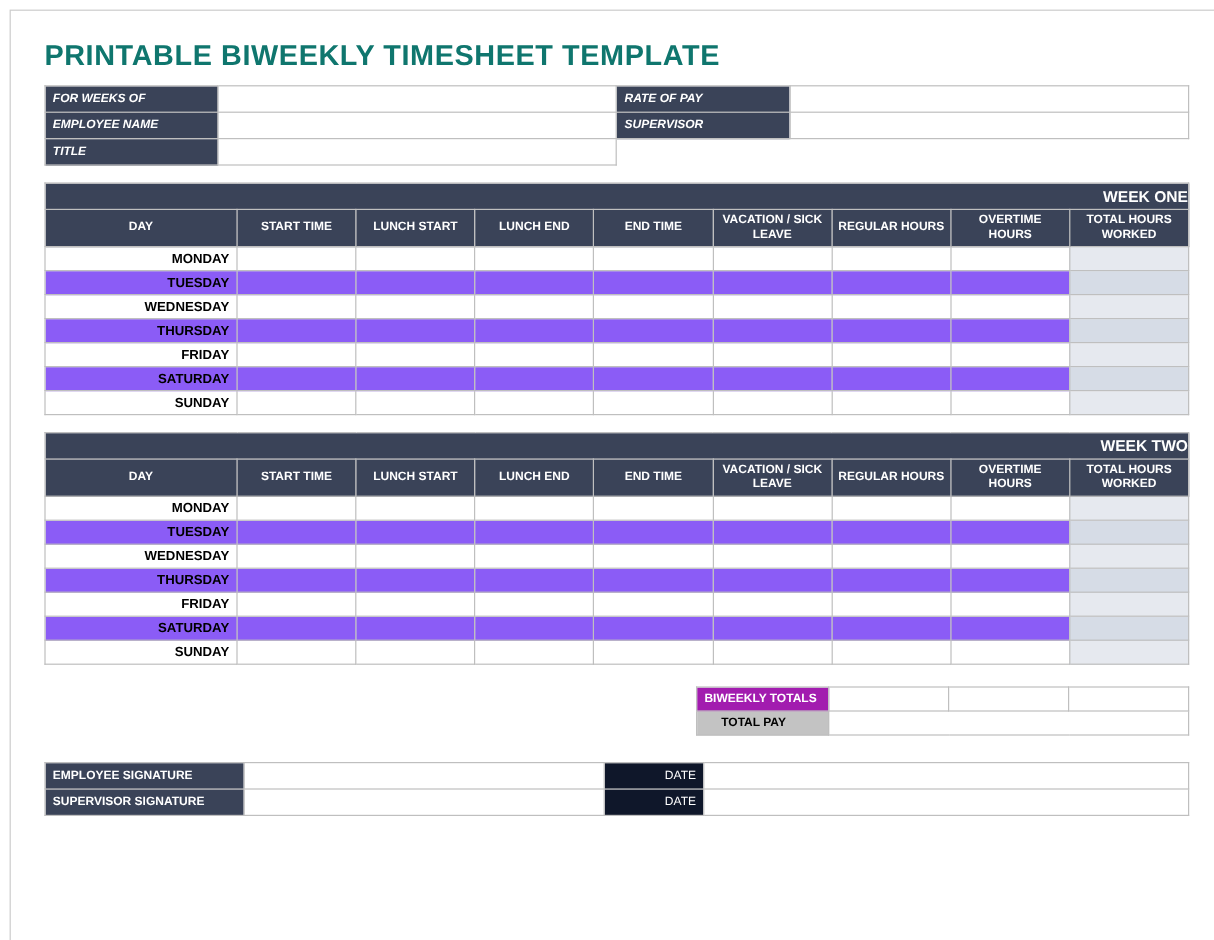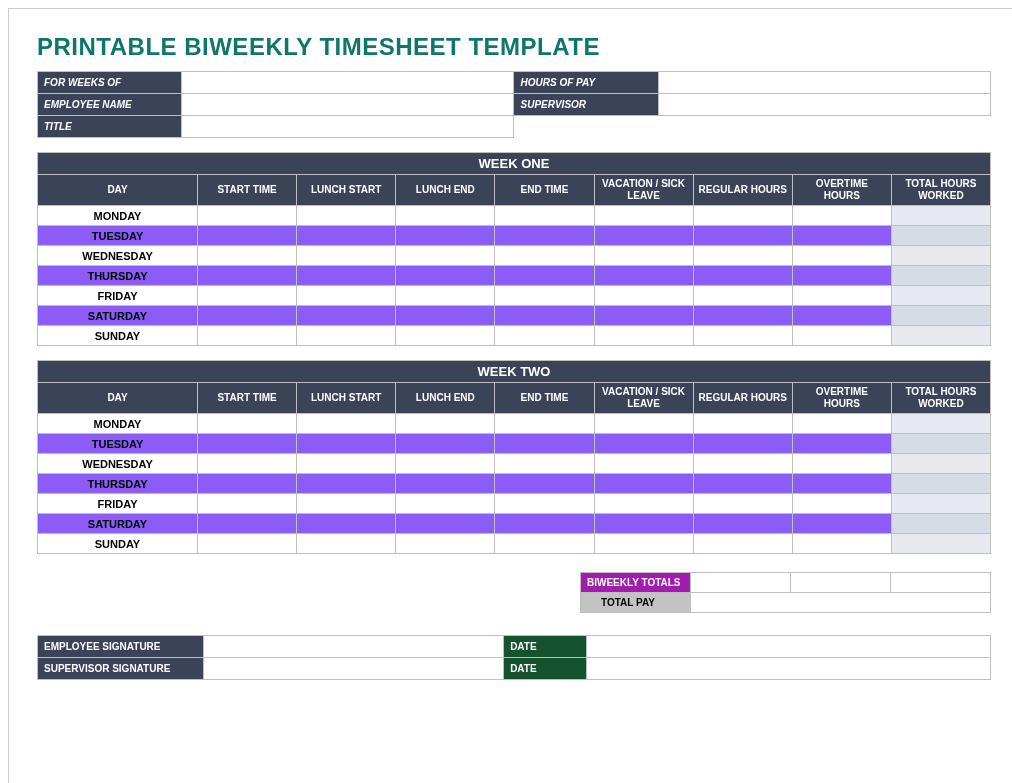--- a/index.html
+++ b/index.html
@@ -65,21 +65,21 @@
   .week td {
     height: 20px;
     padding: 2px 6px;
     font-weight: 700;
     font-size: 11px;
   }
   .week .daycol { width: 160px; }
   .week .shaded td { background: #8b5cf6; }
   .week .shaded td.totalcell { background: #d6dce6; }
   .week tr td.totalcell { background: #e6e9ef; }
-  .week tr td:first-child { text-align: center; }
+  .week tr td:first-child { text-align: right; }
 
   
   .totals { margin-top: 18px; margin-left: auto; }
   .totals td { height: 20px; font-size: 10px; font-weight: 700; }
   .totals .lbl-dark { background: #a21caf; color: #fff; padding: 2px 6px; width: 110px; }
   .totals .lbl-grey { background: #c3c3c3; color: #000; padding: 2px 20px; width: 110px; }
   .totals .cell { width: 100px; }
 
   
   .sig { width: 100%; margin-top: 22px; border-radius: 12px; }
@@ -87,42 +87,43 @@
     background: #3a4358;
     color: #fff;
     font-weight: 700;
     font-size: 10px;
     padding: 3px 6px;
     width: 160px;
     height: 22px;
   }
   .sig td.value { width: 290px; height: 22px; }
   .sig td.date-label {
-    background: #14532d;
-    color: #fff;
-    font-weight: 700;
+    background: #0f172a;
+    color: #fff;
+    font-weight: 400;
     font-size: 10px;
     padding: 3px 6px;
     width: 80px;
+    text-align: right;
   }
   .sig td.date-val { width: 390px; }
 </style>
 </head>
 <body>
 
 <div class="page">
 
   <h1>PRINTABLE BIWEEKLY TIMESHEET TEMPLATE</h1>
 
   <table class="info">
     <tbody>
         <tr>
       <td class="label">FOR WEEKS OF</td>
       <td class="value"></td>
-      <td class="label">HOURS OF PAY</td>
+      <td class="label">RATE OF PAY</td>
       <td class="value"></td>
     </tr>
     <tr>
       <td class="label">EMPLOYEE NAME</td>
       <td class="value"></td>
       <td class="label">SUPERVISOR</td>
       <td class="value"></td>
     </tr>
     <tr>
       <td class="label">TITLE</td>

